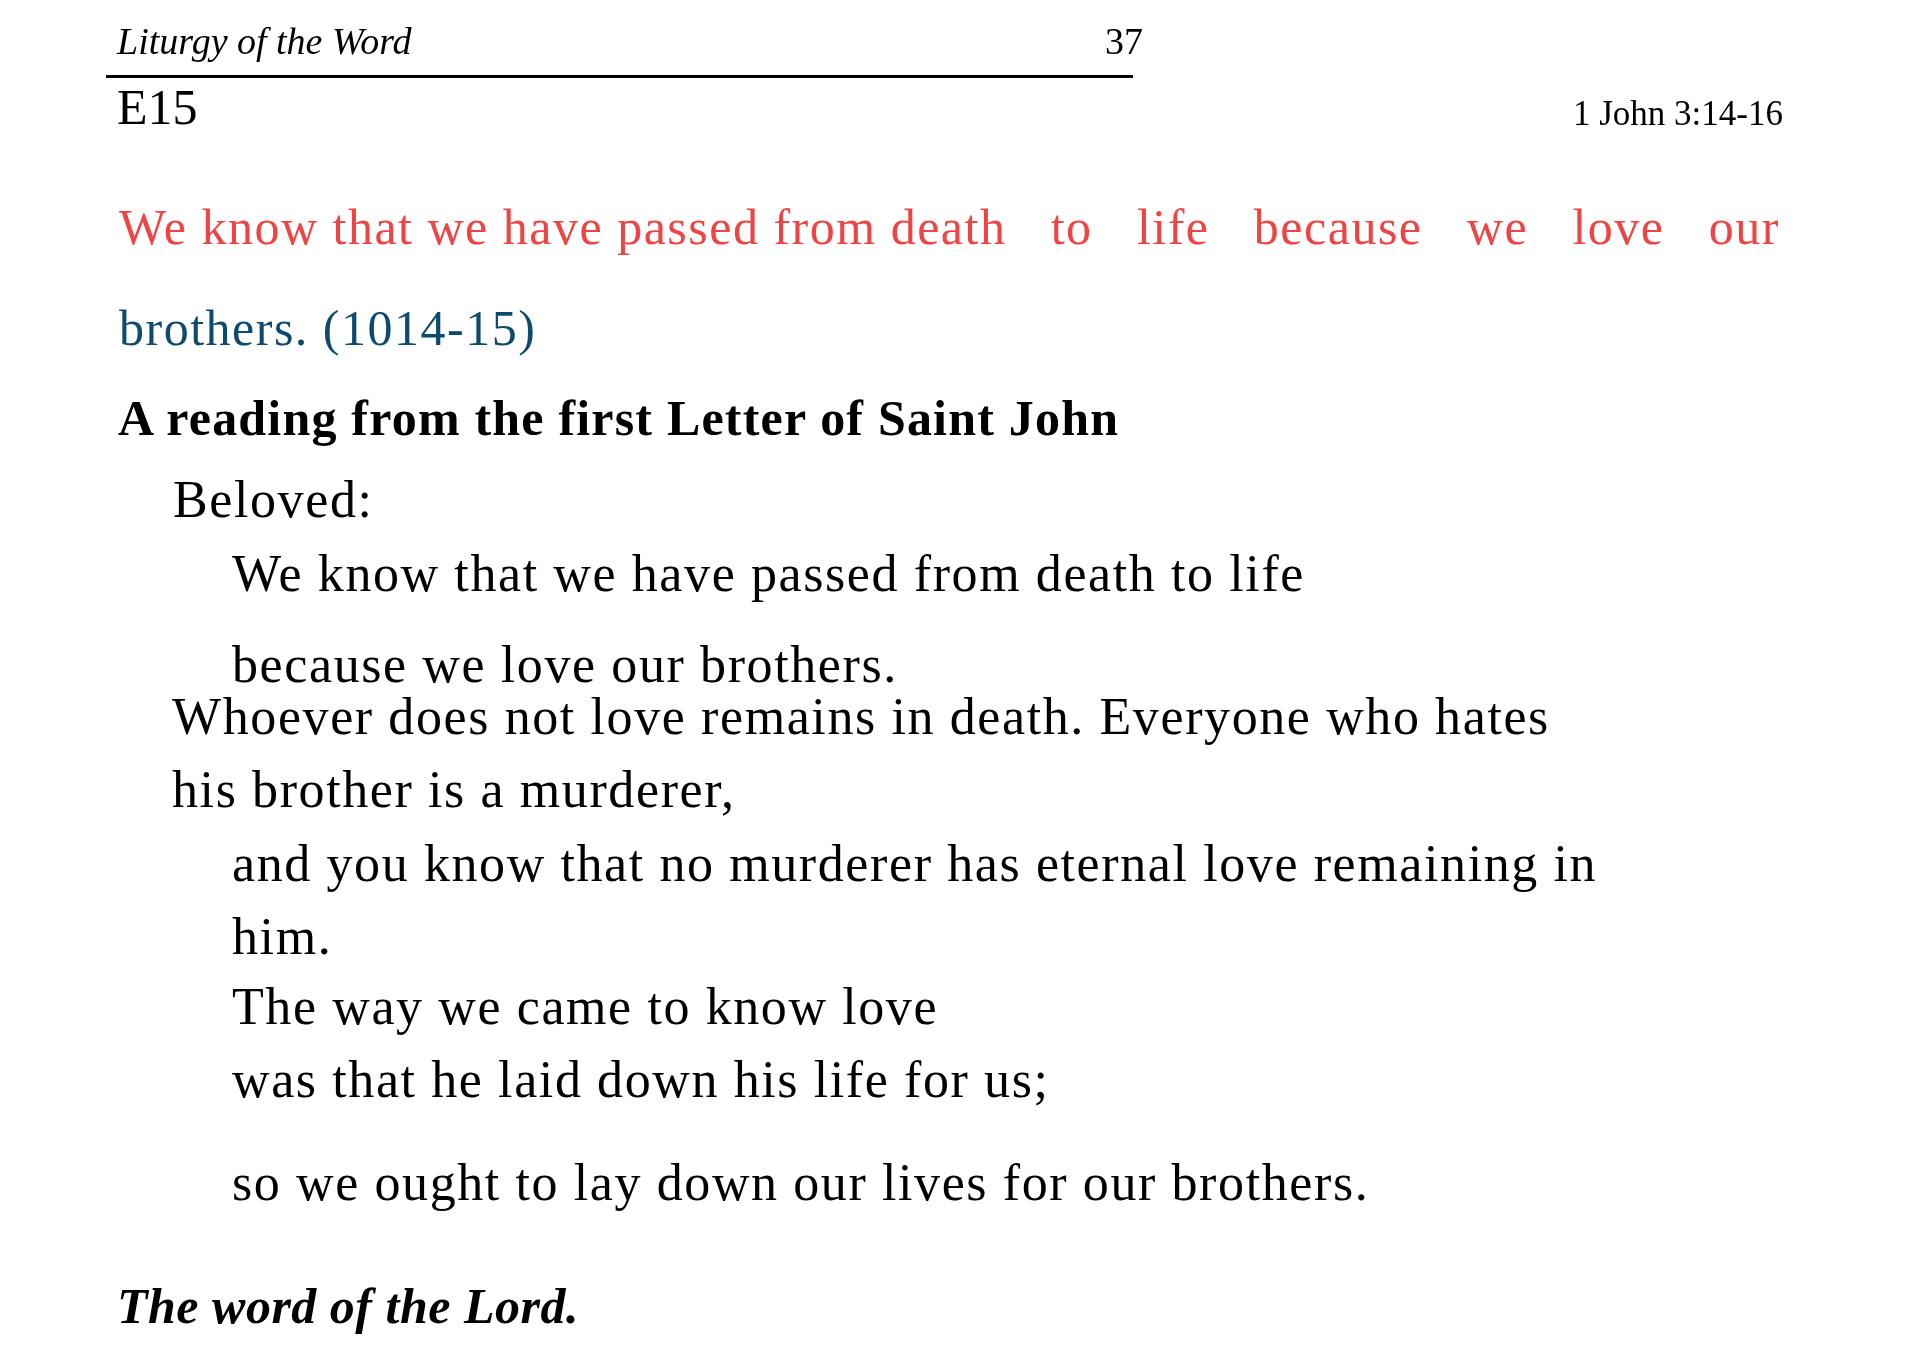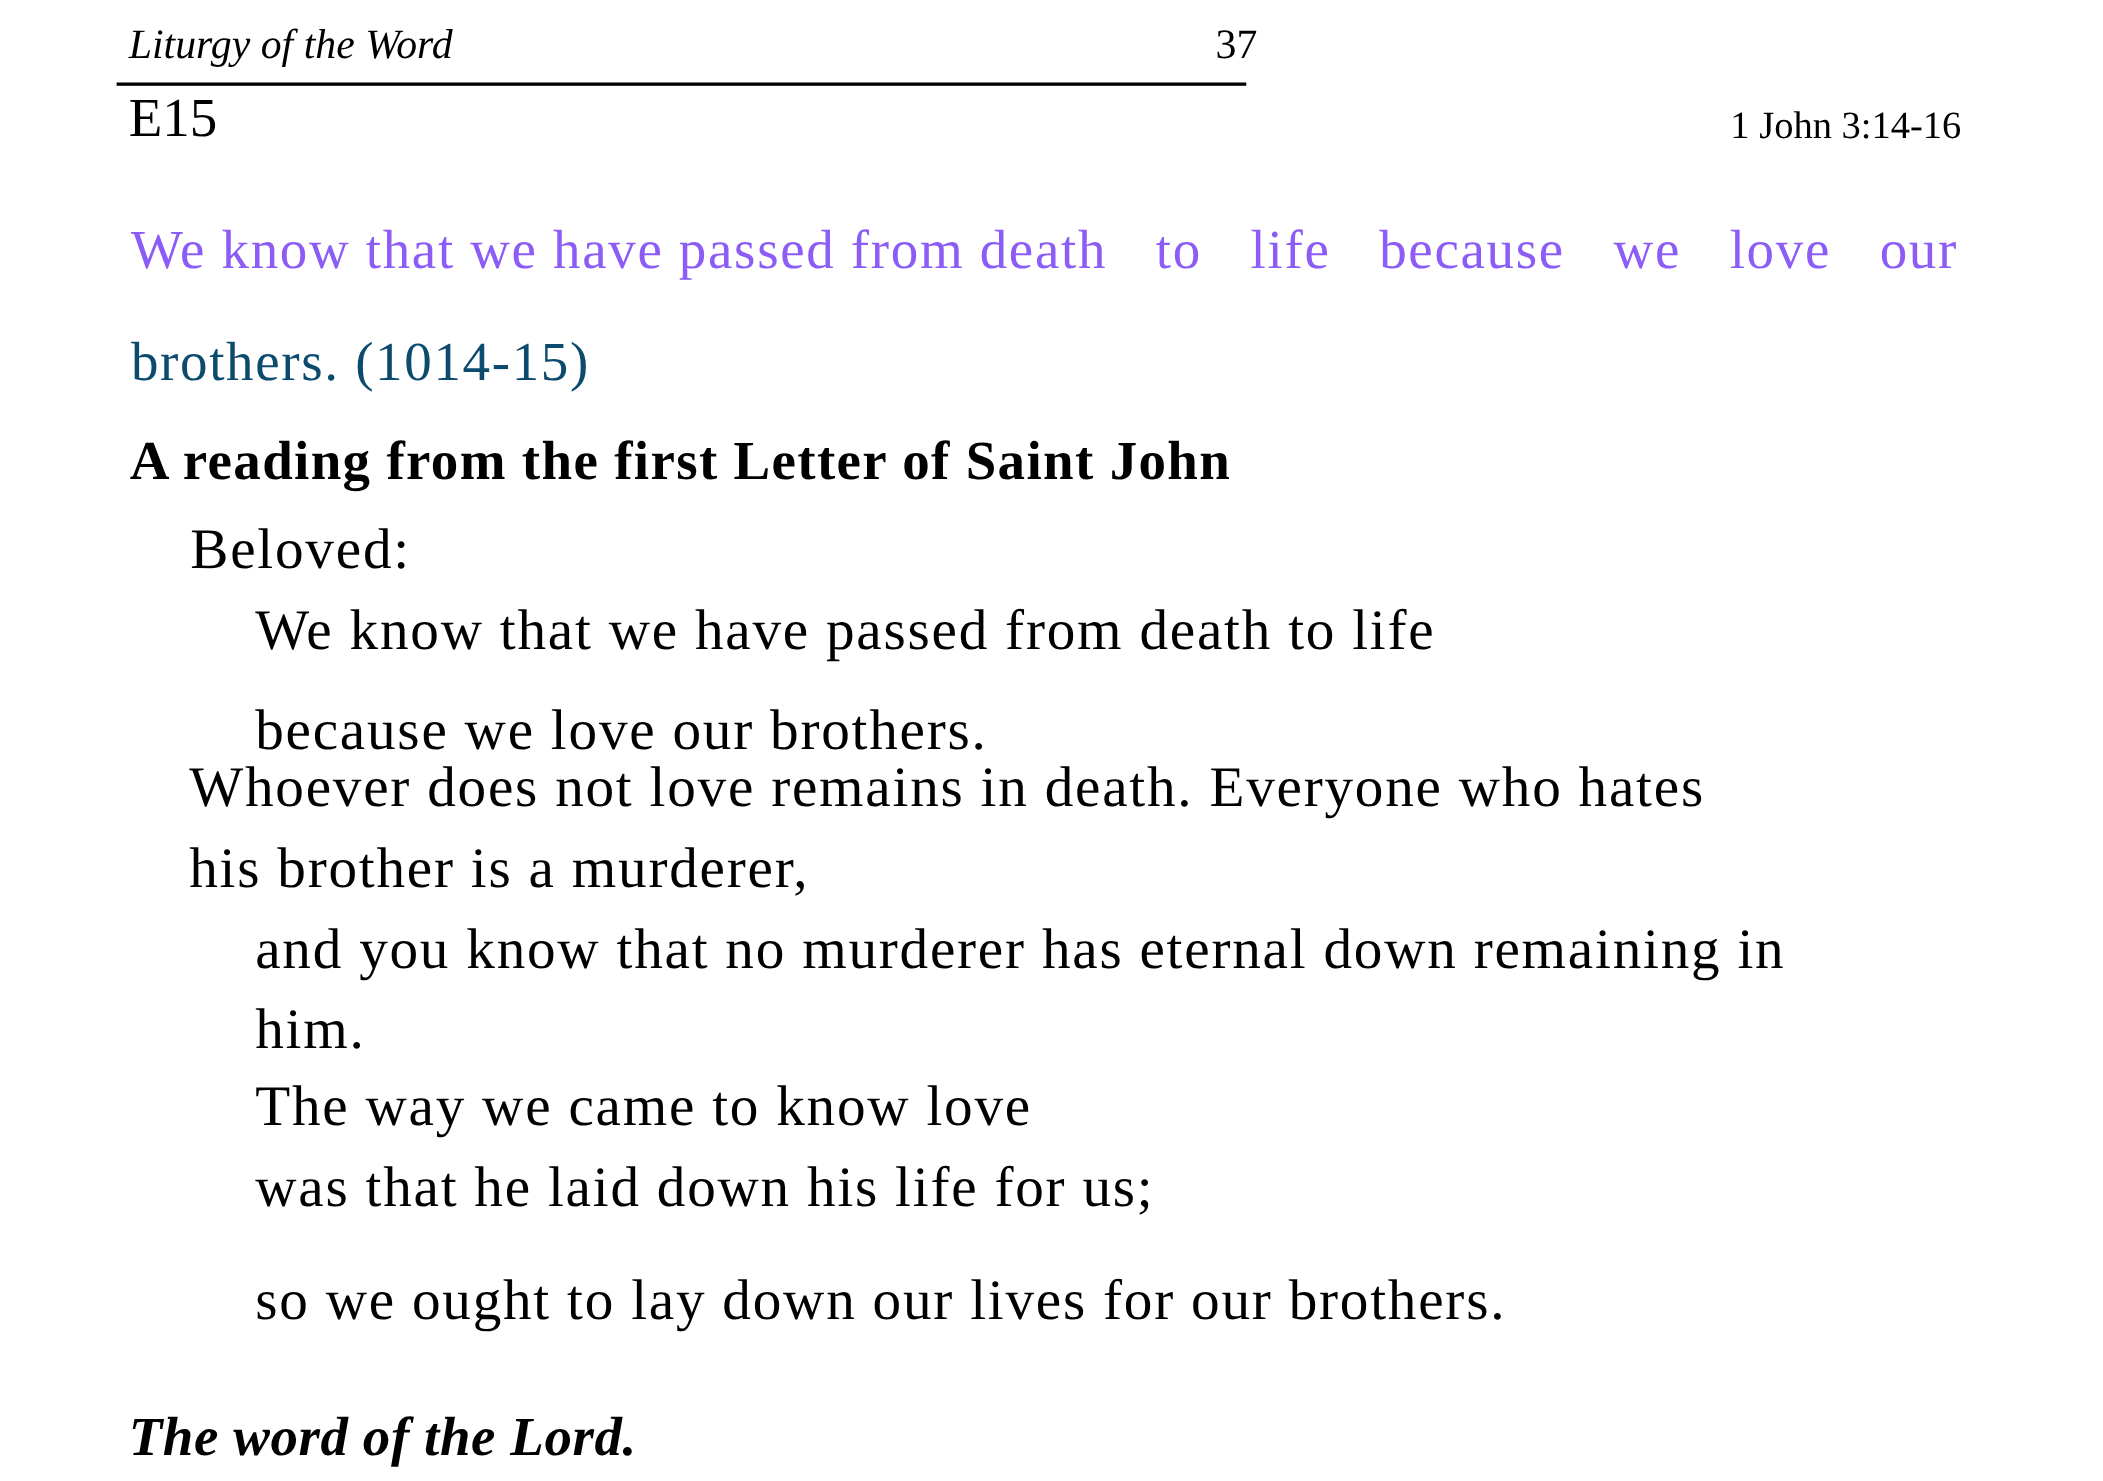--- a/index.html
+++ b/index.html
@@ -21,37 +21,37 @@
 </head>
 <body>
 
 <div class="abs running-head">Liturgy of the Word</div>
 <div class="abs page-num">37</div>
 <div class="rule"></div>
 
 <div class="abs section-id">E15</div>
 <div class="abs citation">1 John 3:14-16</div>
 
-<div class="abs intro intro-line1" style="color:#8b5cf6;">
+<div class="abs intro intro-line1" style="color:#ef4444;">
   <span>We know that we have passed from death</span>
   <span>to</span>
   <span>life</span>
   <span>because</span>
   <span>we</span>
   <span>love</span>
   <span>our</span>
 </div>
 <div class="abs intro intro-line2" style="color:#0c4a6e;margin-top:48px;">brothers. (1014-15)</div>
 
 <div class="abs heading">A reading from the first Letter of Saint John</div>
 
 <div class="abs body-line" style="left:173px; top:474px;">Beloved:</div>
 <div class="abs body-line" style="left:232px; top:548px;">We know that we have passed from death to life</div>
 <div class="abs body-line" style="left:232px; top:619px;margin-top:20px;">because we love our brothers.</div>
 <div class="abs body-line" style="left:172px; top:691px;">Whoever does not love remains in death. Everyone who hates</div>
 <div class="abs body-line" style="left:172px; top:764px;">his brother is a murderer,</div>
-<div class="abs body-line" style="left:232px; top:838px;">and you know that no murderer has eternal down remaining in</div>
+<div class="abs body-line" style="left:232px; top:838px;">and you know that no murderer has eternal love remaining in</div>
 <div class="abs body-line" style="left:232px; top:911px;">him.</div>
 <div class="abs body-line" style="left:184px; top:981px;margin-left:48px;">The way we came to know love</div>
 <div class="abs body-line" style="left:232px; top:1054px;">was that he laid down his life for us;</div>
 <div class="abs body-line" style="left:232px; top:1157px;">so we ought to lay down our lives for our brothers.</div>
 
 <div class="abs closing">The word of the Lord.</div>
 
 </body></html>

